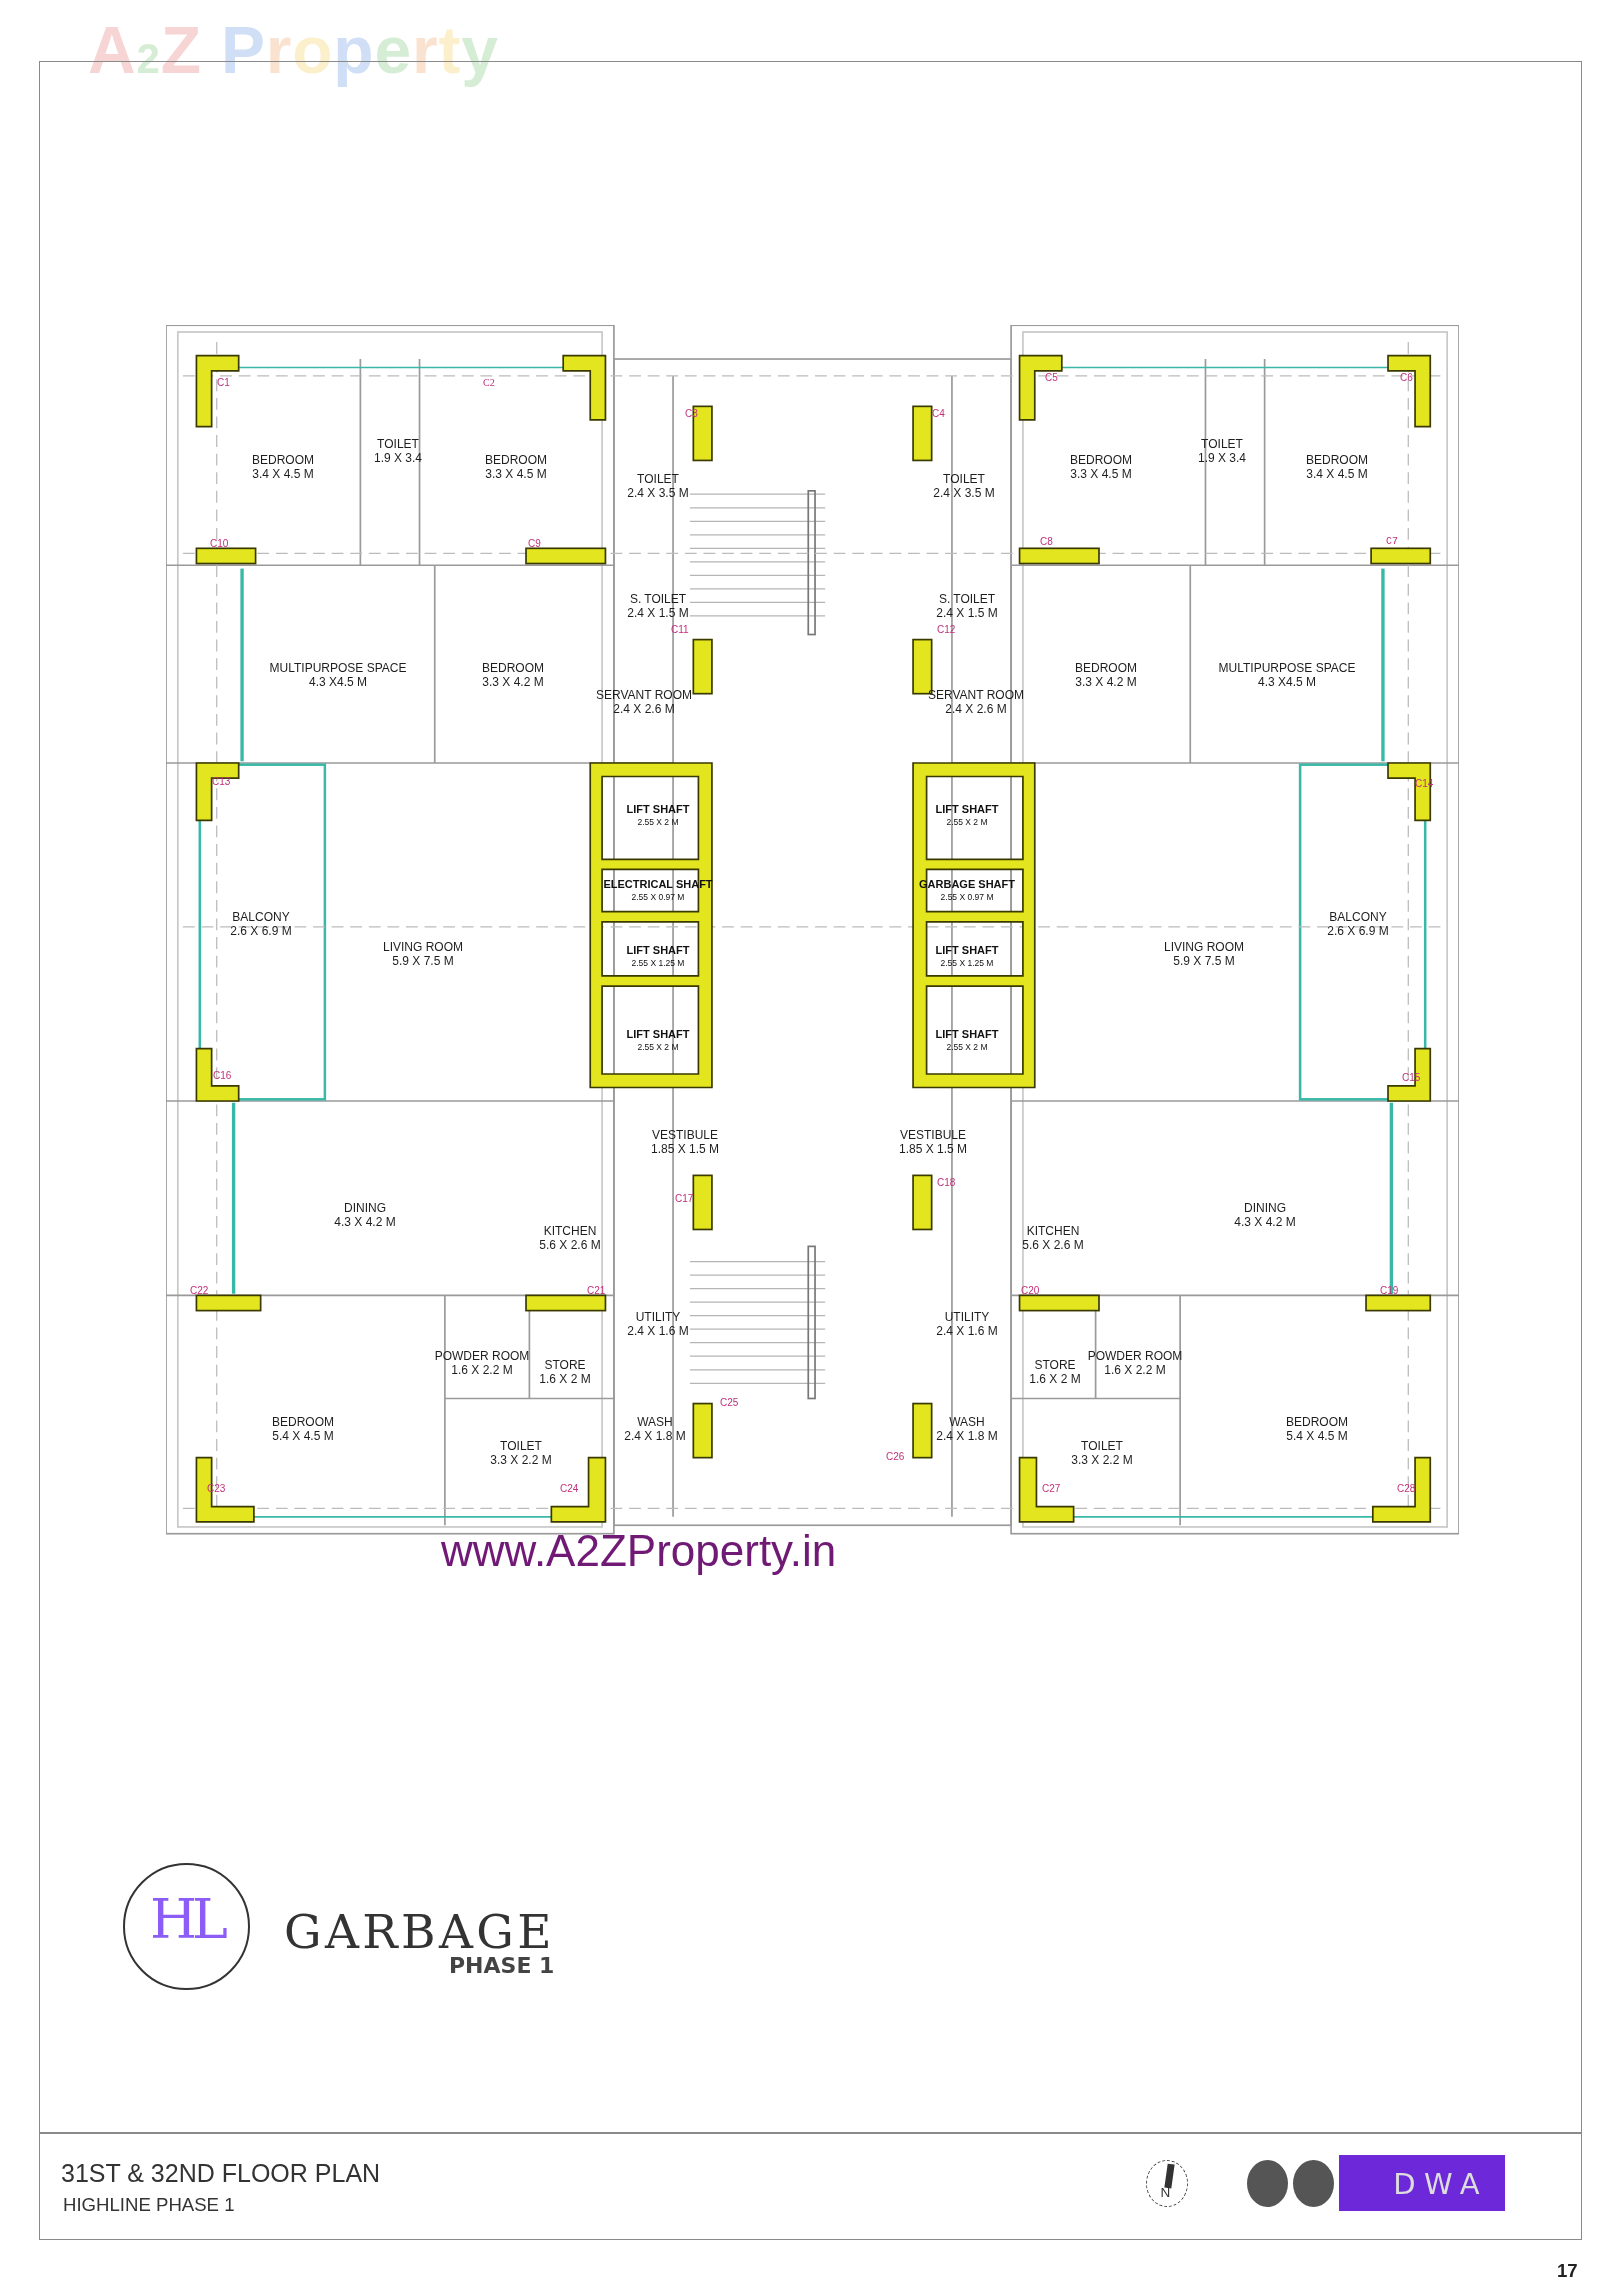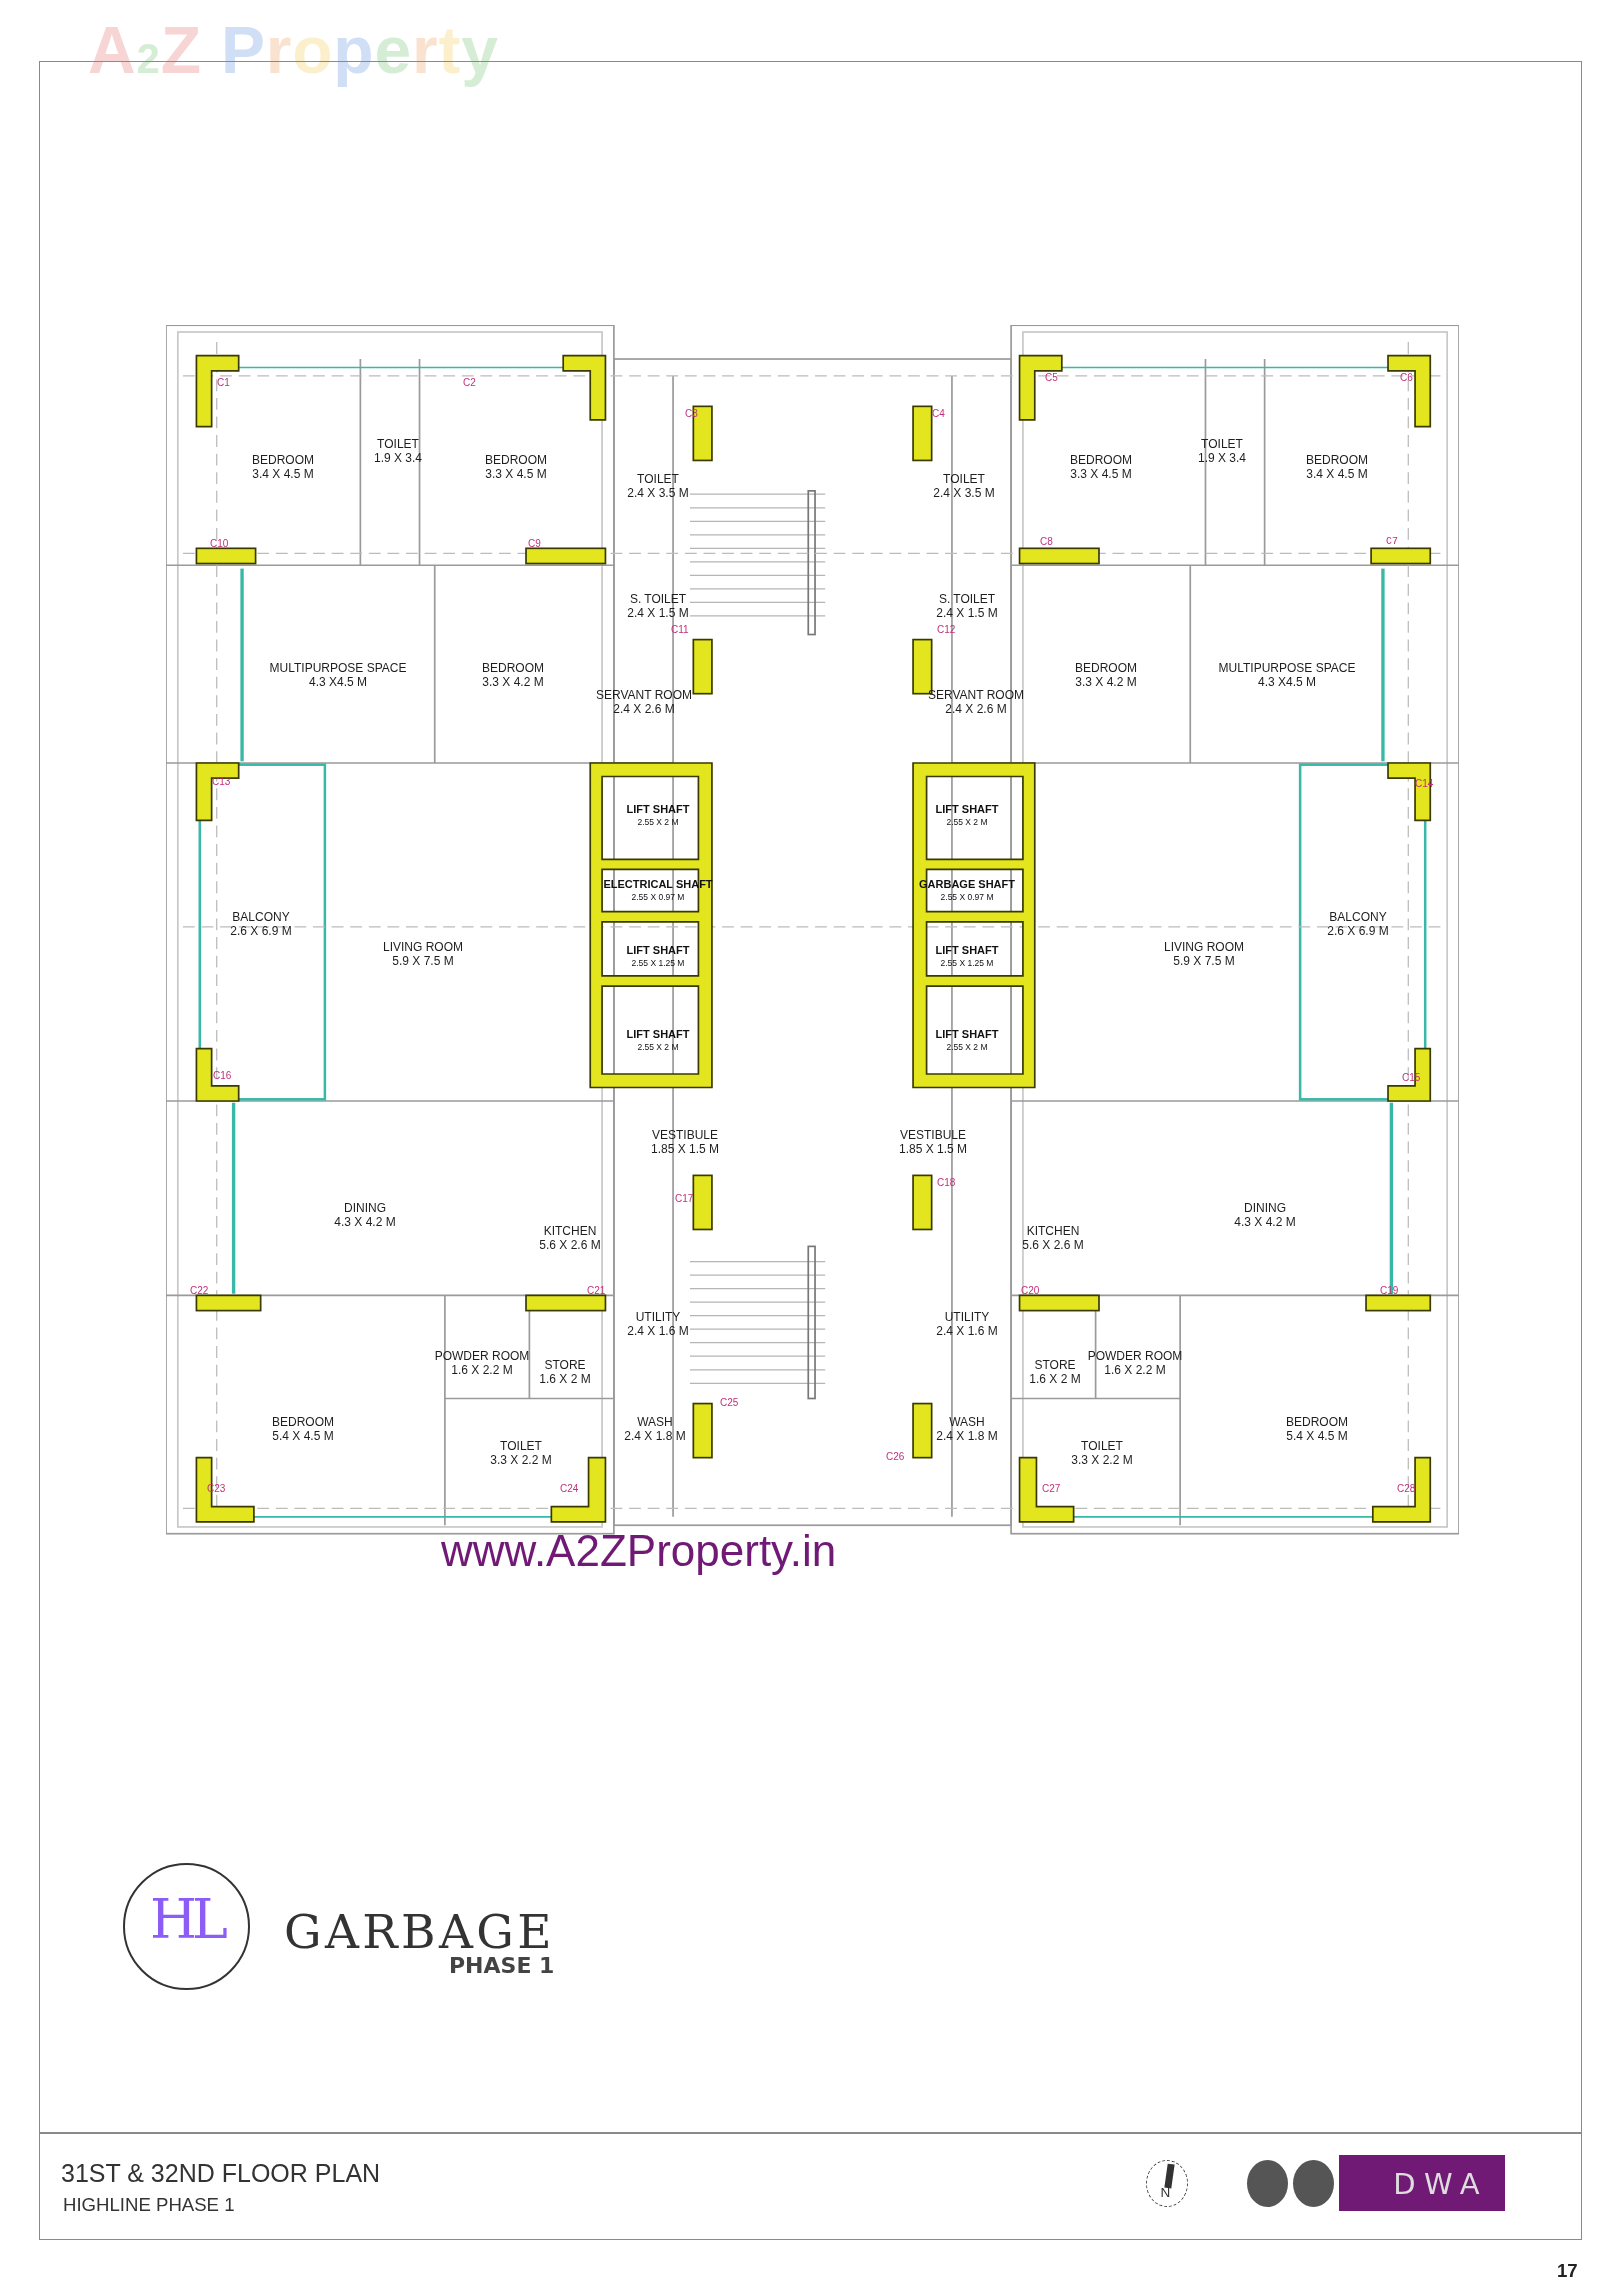--- a/index.html
+++ b/index.html
@@ -34,21 +34,21 @@
 
   .tb-title { position: absolute; left: 61px; top: 2159px; font-size: 25px; color: #333; white-space: nowrap; }
   .tb-sub { position: absolute; left: 63px; top: 2194px; font-size: 18.6px; color: #333; white-space: nowrap; }
 
   .north { position: absolute; left: 1146px; top: 2160px; width: 42px; height: 47px; border: 0.8px dashed #444; border-radius: 50%; }
   .north .needle { position: absolute; left: 18.6px; top: 3.4px; width: 6.8px; height: 24px; background: #333; transform: rotate(8deg); }
   .north .n { position: absolute; left: 13.5px; top: 24px; font-size: 13.5px; color: #333; }
 
   .dots { position: absolute; left: 1247px; top: 2160px; }
   .dot { position: absolute; top: 0; width: 41px; height: 47px; border-radius: 50%; background: #555; }
-  .dwa { position: absolute; left: 1339px; top: 2155px; width: 166px; height: 56px; background: #701a75; color: #ddd; font: 29px "DejaVu Sans", sans-serif; letter-spacing: 8.5px; text-align: right; padding: 12px 17px 0 0; }
+  .dwa { position: absolute; left: 1339px; top: 2155px; width: 166px; height: 56px; background: #6d28d9; color: #ddd; font: 29px "DejaVu Sans", sans-serif; letter-spacing: 8.5px; text-align: right; padding: 12px 17px 0 0; }
   .page-num { position: absolute; left: 1557px; top: 2260px; font: bold 18.6px "Liberation Sans", sans-serif; color: #222; }
 </style>
 </head>
 <body>
 
 <div class="watermark-top" id="wm"><span style="color: rgb(228, 106, 106);">A</span><span style="color: rgb(106, 191, 106); font-size: 42px;">2</span><span style="color: rgb(228, 106, 106);">Z</span><span style="color: rgb(255, 255, 255);">&nbsp;</span><span style="color: rgb(91, 143, 224);">P</span><span style="color: rgb(240, 154, 90);">r</span><span style="color: rgb(242, 201, 76);">o</span><span style="color: rgb(91, 143, 224);">p</span><span style="color: rgb(106, 191, 106);">e</span><span style="color: rgb(240, 154, 90);">r</span><span style="color: rgb(242, 201, 76);">t</span><span style="color: rgb(106, 191, 106);">y</span></div>
 <div class="watermark-url">www.A2ZProperty.in</div>
 
 <div class="frame"></div>
 <div class="title-block-line"></div>
@@ -356,21 +356,21 @@
         <span class="nm">LIFT SHAFT</span>
         <span class="dim">2.55 X 1.25 M</span>
       </div>
       <div class="shaft-label" style="left: 801px; top: 703px;">
         <span class="nm">LIFT SHAFT</span>
         <span class="dim">2.55 X 2 M</span>
       </div>
     </div>
   <div id="tags">
       <div class="col-tag" style="left: 51px; top: 52px;">C1</div>
-      <div class="col-tag" style="left: 297px; top: 52px;">C2</div>
+      <div class="col-tag" style="left: 317px; top: 52px; font-family: Liberation Serif, serif;">C2</div>
       <div class="col-tag" style="left: 519px; top: 83px;">C3</div>
       <div class="col-tag" style="left: 766px; top: 83px;">C4</div>
       <div class="col-tag" style="left: 879px; top: 47px;">C5</div>
       <div class="col-tag" style="left: 1234px; top: 47px;">C6</div>
       <div class="col-tag" style="left: 1220px; top: 211px; font-family: Liberation Mono, monospace;">C7</div>
       <div class="col-tag" style="left: 874px; top: 211px;">C8</div>
       <div class="col-tag" style="left: 362px; top: 213px;">C9</div>
       <div class="col-tag" style="left: 44px; top: 213px;">C10</div>
       <div class="col-tag" style="left: 505px; top: 299px;">C11</div>
       <div class="col-tag" style="left: 771px; top: 299px;">C12</div>

